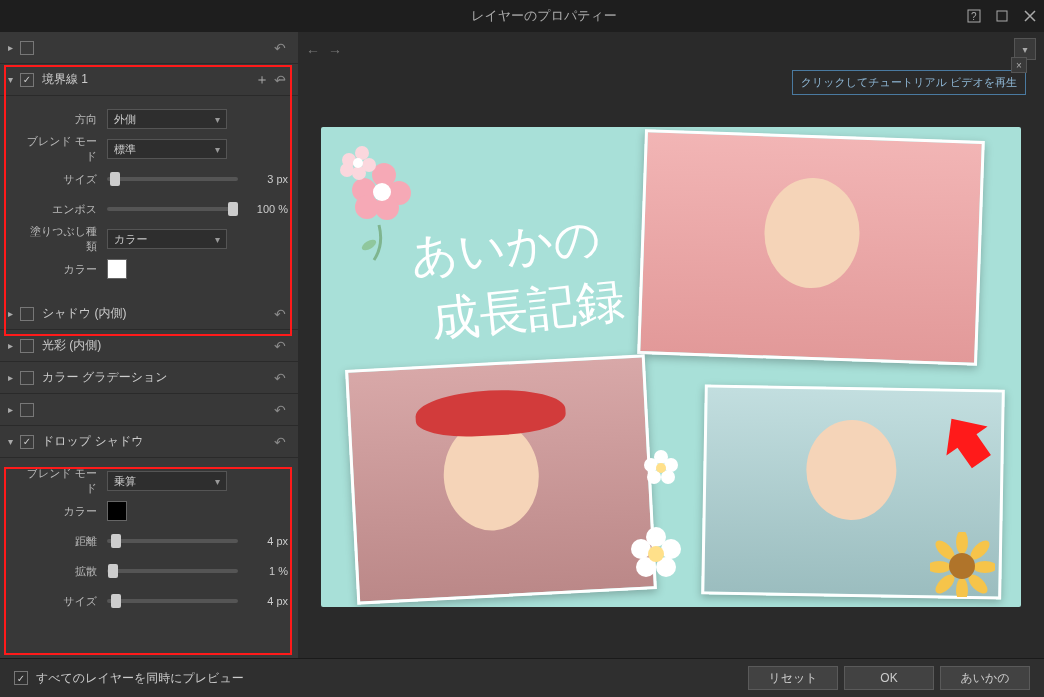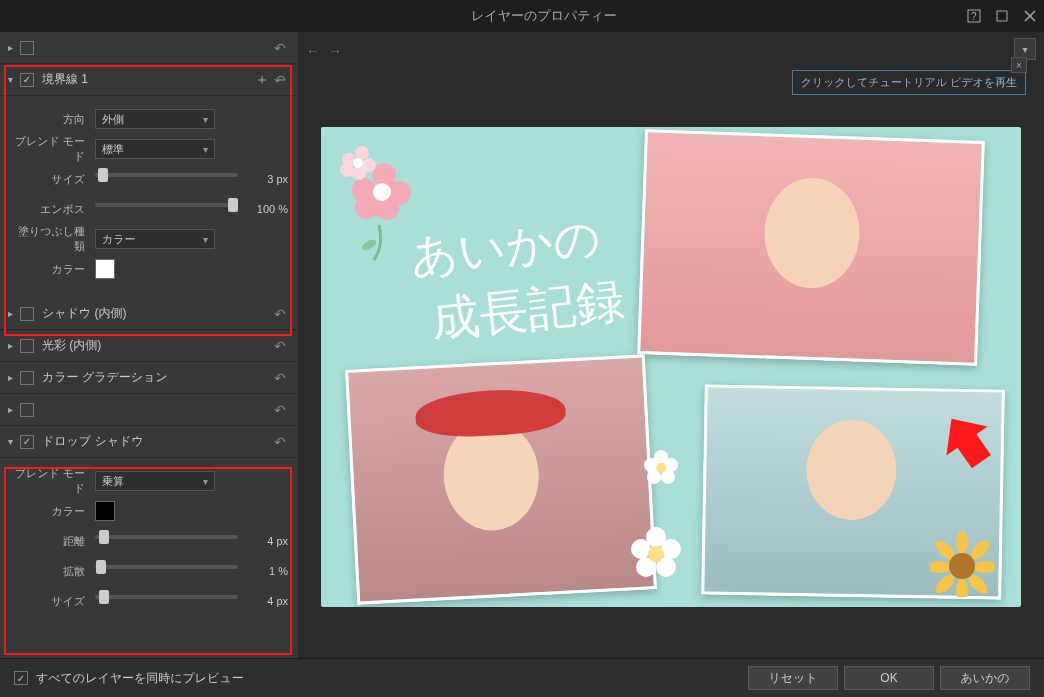--- a/index.html
+++ b/index.html
@@ -19,26 +19,26 @@
 .section-row { height:32px; display:flex; align-items:center; padding:0 8px; background:#383838; border-bottom:1px solid #2a2a2a; position:relative; }
 .section-row .chevron { width:12px; display:inline-block; color:#aaa; font-size:10px; }
 .section-row .chk { width:14px; height:14px; border:1px solid #777; background:#3a3a3a; margin-right:8px; display:inline-flex; align-items:center; justify-content:center; }
 .section-row .chk.on::after { content:"✓"; color:#ccc; font-size:10px; }
 .section-row .label { flex:1; color:#ccc; font-size:12px; }
 .section-row .actions { display:flex; gap:4px; }
 .section-row .act { width:16px; height:16px; color:#aaa; display:flex; align-items:center; justify-content:center; font-size:14px; }
 .section-row .undo { width:18px; color:#888; font-size:14px; position:absolute; right:6px; }
 
 .section-body { padding:8px 10px 14px; }
-.prop-row { display:flex; align-items:center; height:30px; }
+.prop-row { display:flex; align-items:center; height:30px;margin-left:12px; }
 .prop-label { width:85px; text-align:right; padding-right:10px; color:#bbb; font-size:11px; }
 .prop-ctrl { flex:1; display:flex; align-items:center; }
 .dropdown { background:#2e2e2e; border:1px solid #555; height:20px; flex:1; max-width:120px; display:flex; align-items:center; padding:4px 6px; position:relative; color:#ccc; font-size:11px; }
 .dropdown::after { content:"▾"; position:absolute; right:6px; color:#999; font-size:10px; }
-.slider-wrap { flex:1; display:flex; align-items:flex-start; }
+.slider-wrap { flex:1; display:flex; align-items:center; }
 .slider-track { flex:1; height:4px; background:#555; border-radius:2px; position:relative; margin-right:10px; }
 .slider-thumb { width:10px; height:14px; background:#ccc; position:absolute; top:-5px; border-radius:2px; }
 .slider-val { width:40px; text-align:right; color:#ccc; font-size:11px; }
 .color-swatch { width:20px; height:20px; border:1px solid #666; }
 
 .highlight-box { position:absolute; border:2px solid #ff1a1a; pointer-events:none; z-index:5; }
 
 
 .right { flex:1; background:#2a2a2a; display:flex; flex-direction:column; position:relative; }
 .right-top { height:34px; display:flex; align-items:center; padding:0 8px; }

